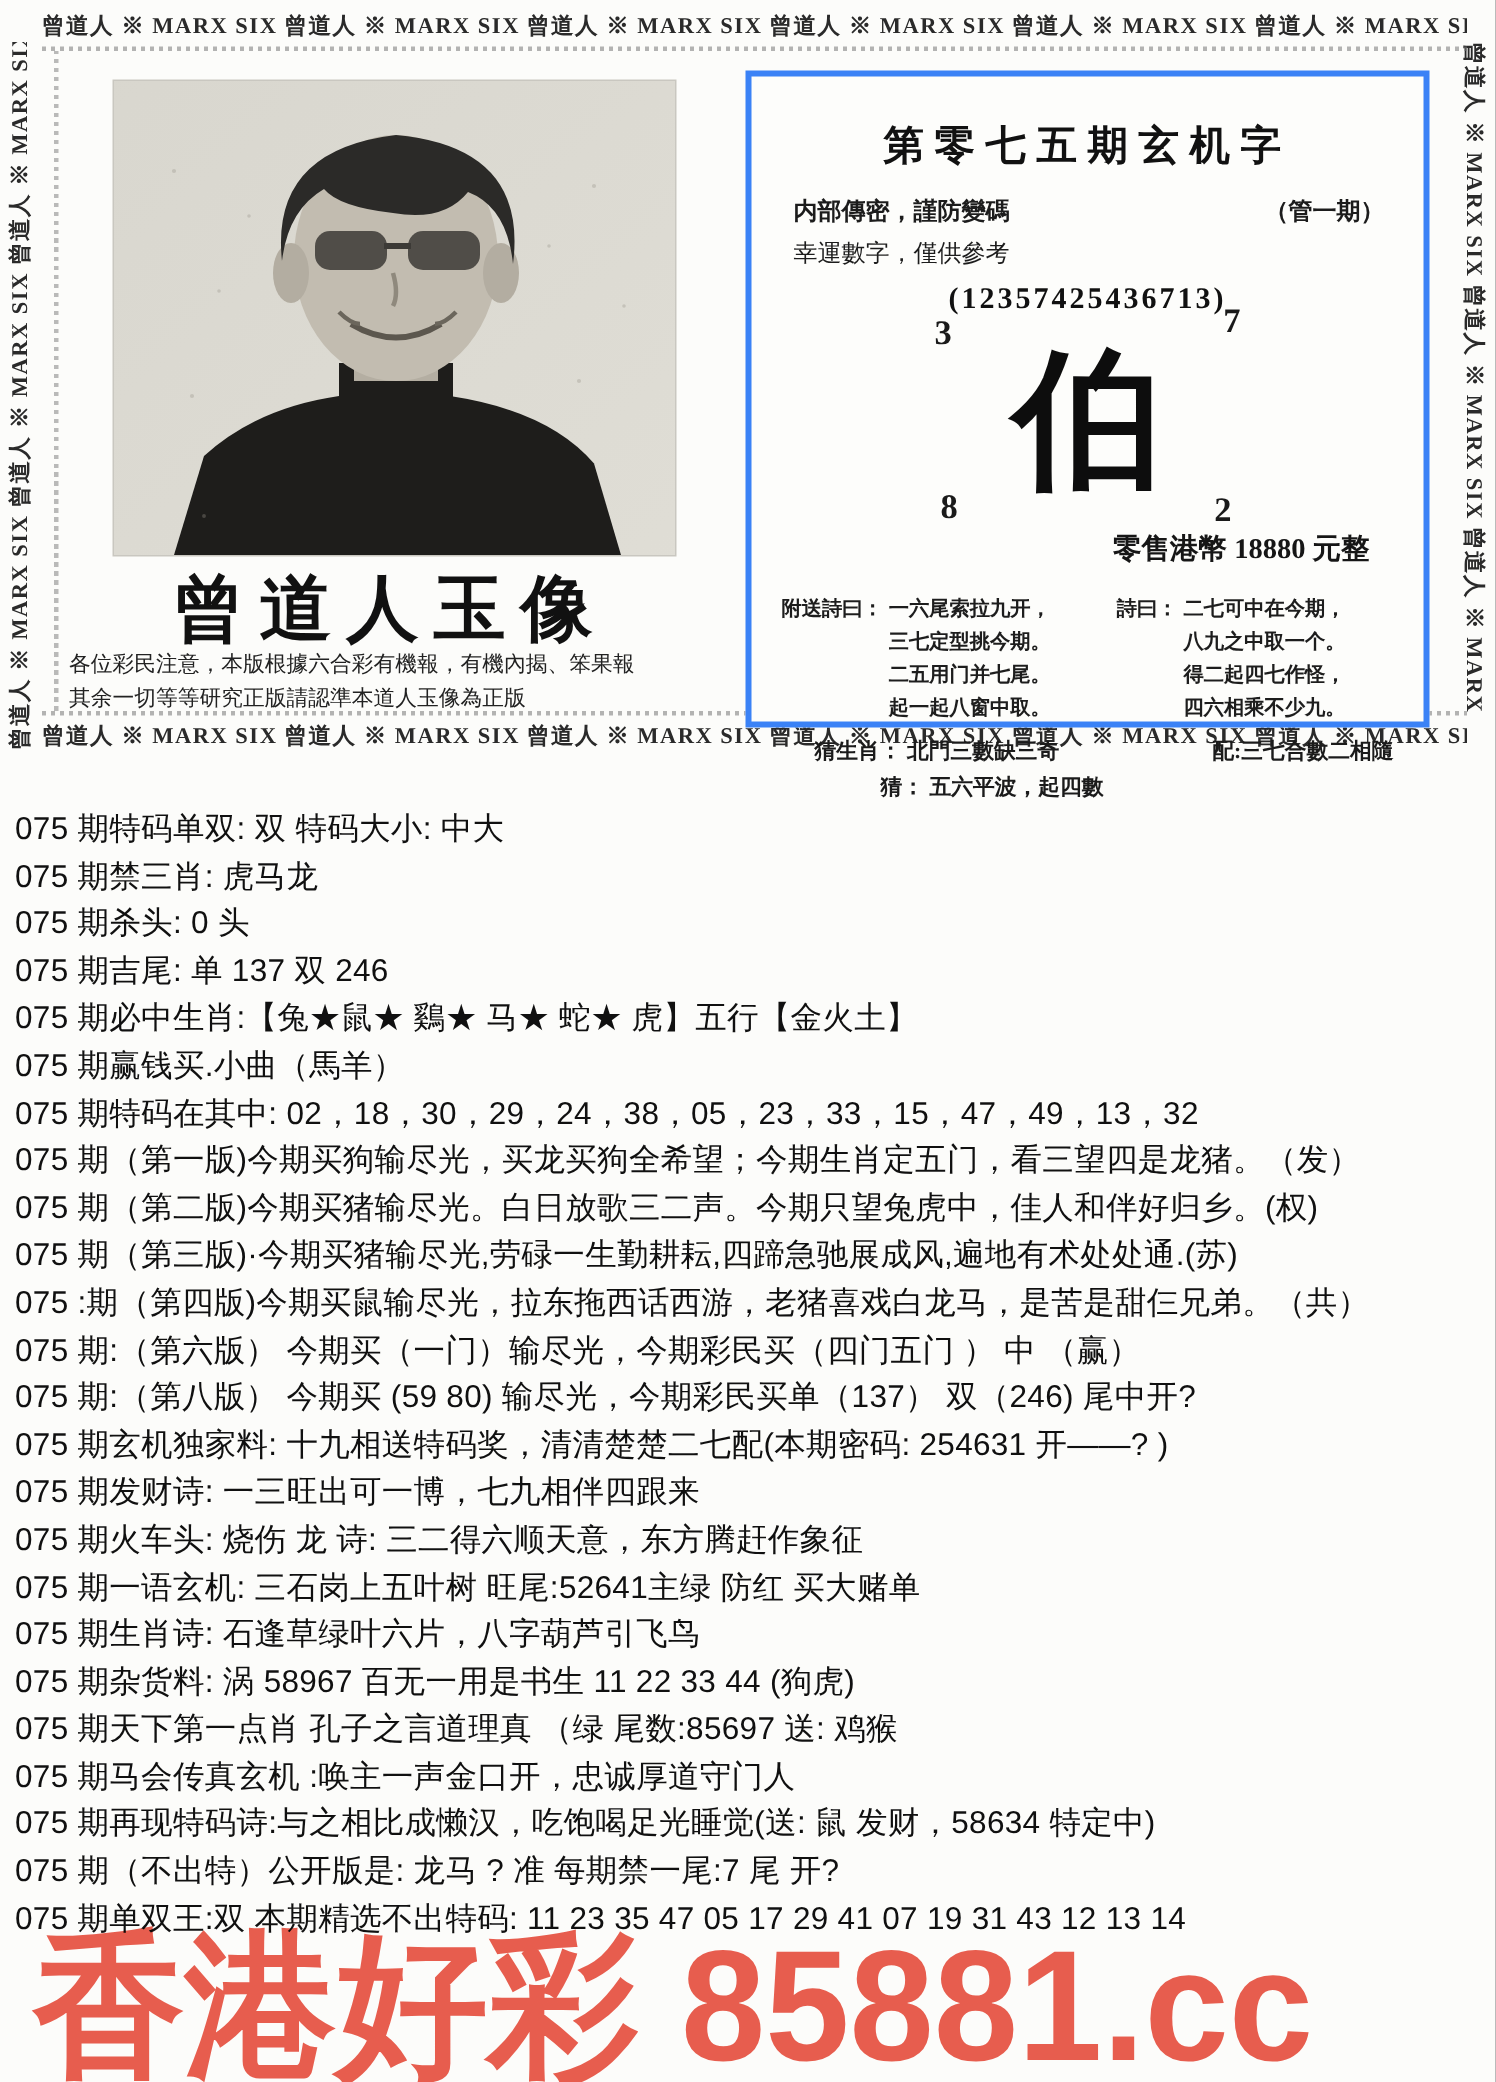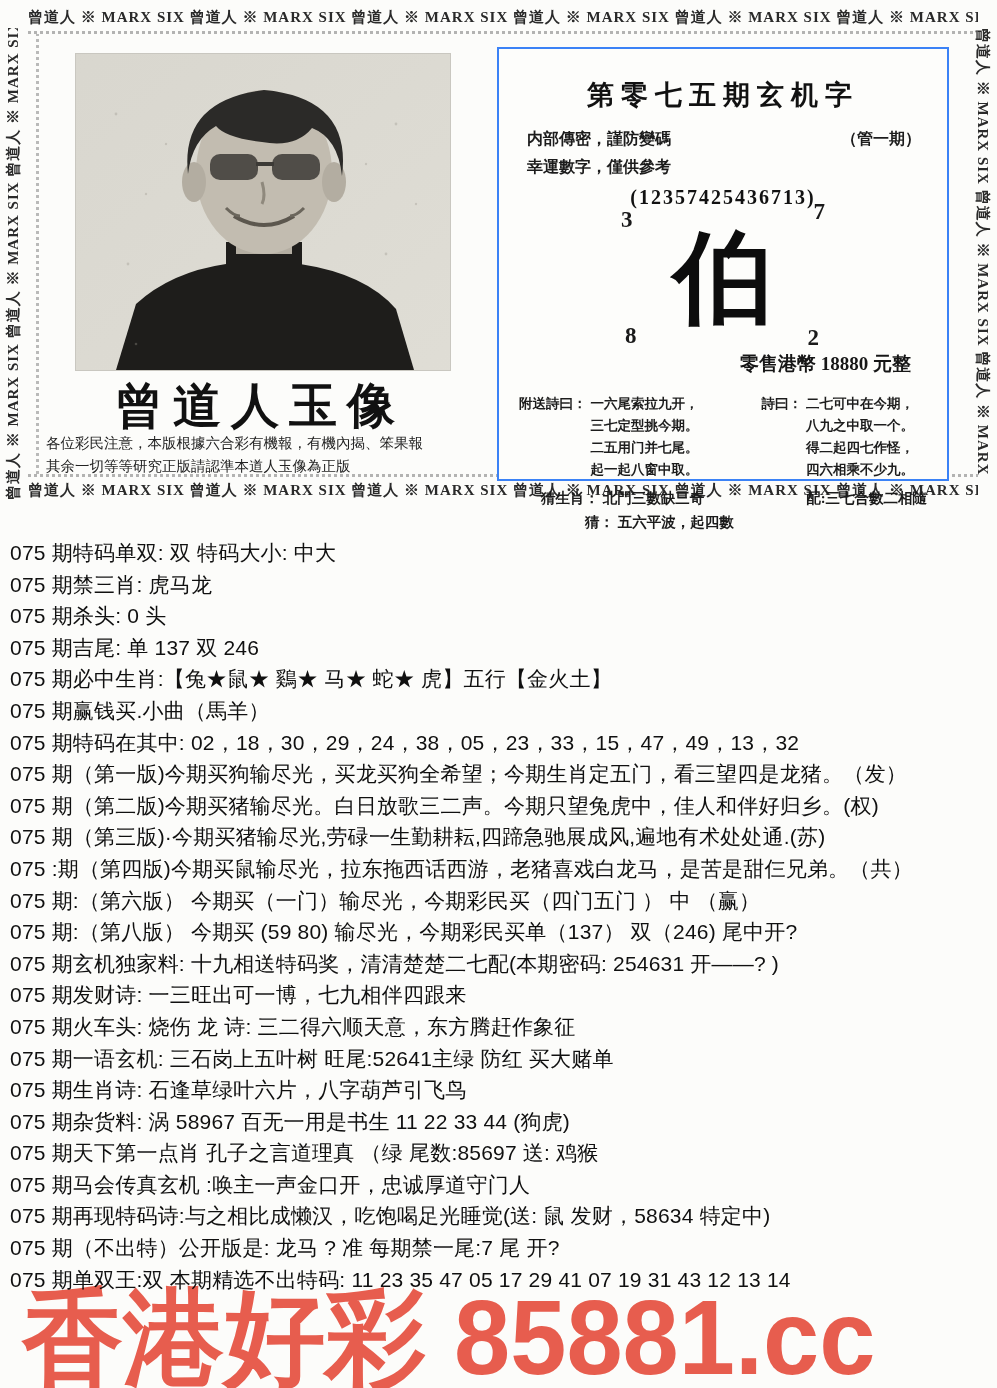--- a/index.html
+++ b/index.html
@@ -39,43 +39,43 @@
     letter-spacing:10px;color:#111;
   }
   .photo-note{
     position:absolute;left:46px;top:432px;width:440px;
     font-family:"Liberation Serif",serif;font-size:14.5px;line-height:23px;color:#222;
   }
 
   
   .panel{
     position:absolute;left:497px;top:47px;width:448px;height:430px;
-    border:2px solid #3b82f6;background:#fdfdfb;
+    border:4px solid #3b82f6;background:#fdfdfb;
     font-family:"Liberation Serif",serif;
   }
   .panel-title{margin-top:28px;text-align:center;font-size:27px;font-weight:bold;
     letter-spacing:7px;color:#111;}
   .panel-subrow{display:flex;justify-content:space-between;
     padding:0 26px 0 28px;margin-top:16px;font-size:16px;font-weight:bold;color:#1c1c1c;gap:21px;}
-  .panel-subline{padding-left:28px;margin-top:7px;font-size:16px;font-weight:bold;color:#1c1c1c;}
+  .panel-subline{padding-left:28px;margin-top:7px;font-size:16px;font-weight:normal;color:#1c1c1c;}
   .lucky-numbers{text-align:center;margin-top:8px;font-size:20px;font-weight:bold;
     letter-spacing:2px;color:#111;}
   .char-block{position:relative;width:280px;height:140px;margin:2px auto 0;}
   .big-char{position:absolute;left:50%;top:50%;transform:translate(-50%,-52%);
     font-size:100px;font-weight:bold;color:#0d0d0d;line-height:1;}
   .corner-num{position:absolute;font-size:23px;font-weight:bold;color:#1a1a1a;}
   .cn-tl{left:38px;top:-4px;}  .cn-tr{right:38px;top:-12px;}
   .cn-bl{left:42px;bottom:2px;} .cn-br{right:44px;bottom:0px;}
   .price-line{text-align:right;padding-right:36px;margin-top:0;
     font-size:19px;font-weight:bold;color:#161616;}
   .poems{display:flex;padding:0 14px 0 20px;margin-top:16px;font-size:13.5px;
     color:#1d1d1d;font-weight:bold;}
   .poem-col{display:flex;}
   .poem-col-left{width:54%;}
-  .poem-col-right{width:46%;justify-content:center;}
+  .poem-col-right{width:46%;}
   .poem-label{white-space:nowrap;margin-right:4px;line-height:22px;}
   .poem-lines .poem-line{line-height:22px;white-space:nowrap;}
   .zodiac-row{display:flex;margin-top:8px;padding:0 20px 0 42px;font-size:14.5px;
     font-weight:bold;color:#1b1b1b;justify-content:space-between;gap:24px;}
   .guess-row{margin-top:5px;padding-left:86px;font-size:14.5px;font-weight:bold;color:#1b1b1b;}
 
   
   .main-block{position:absolute;left:10px;top:537px;width:980px;}
   .main-line{
     font-size:21px;line-height:31.6px;white-space:nowrap;

